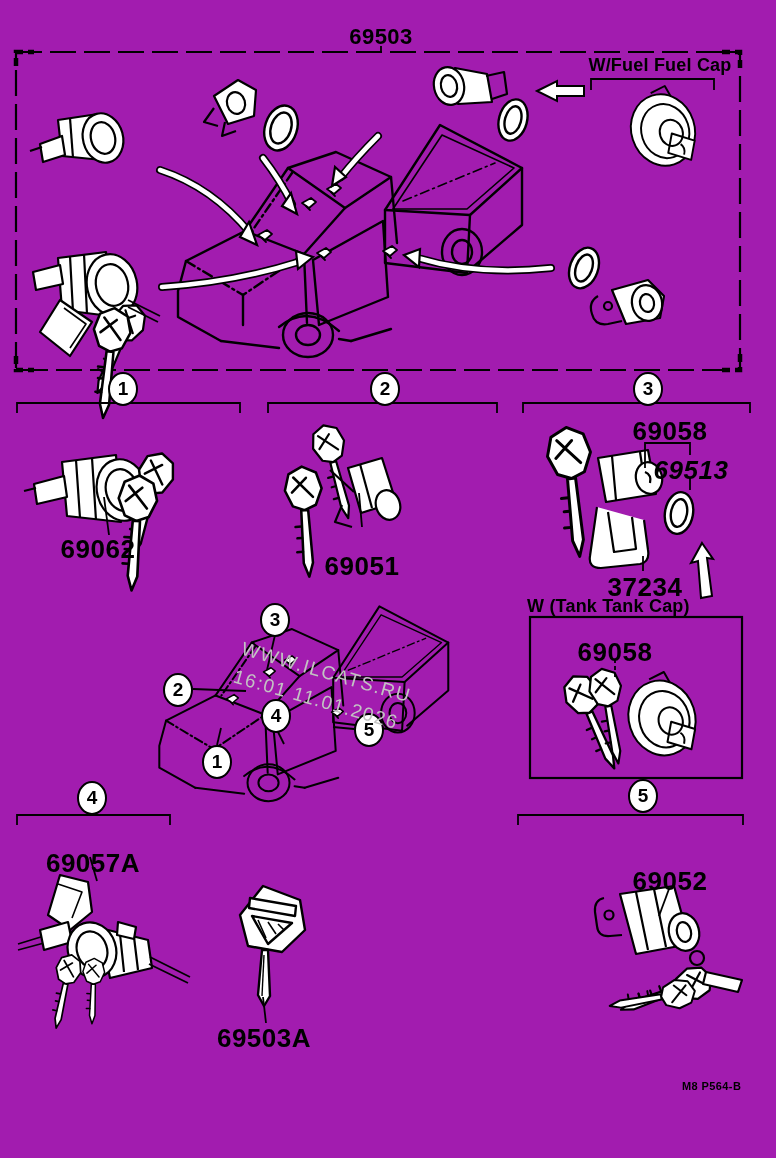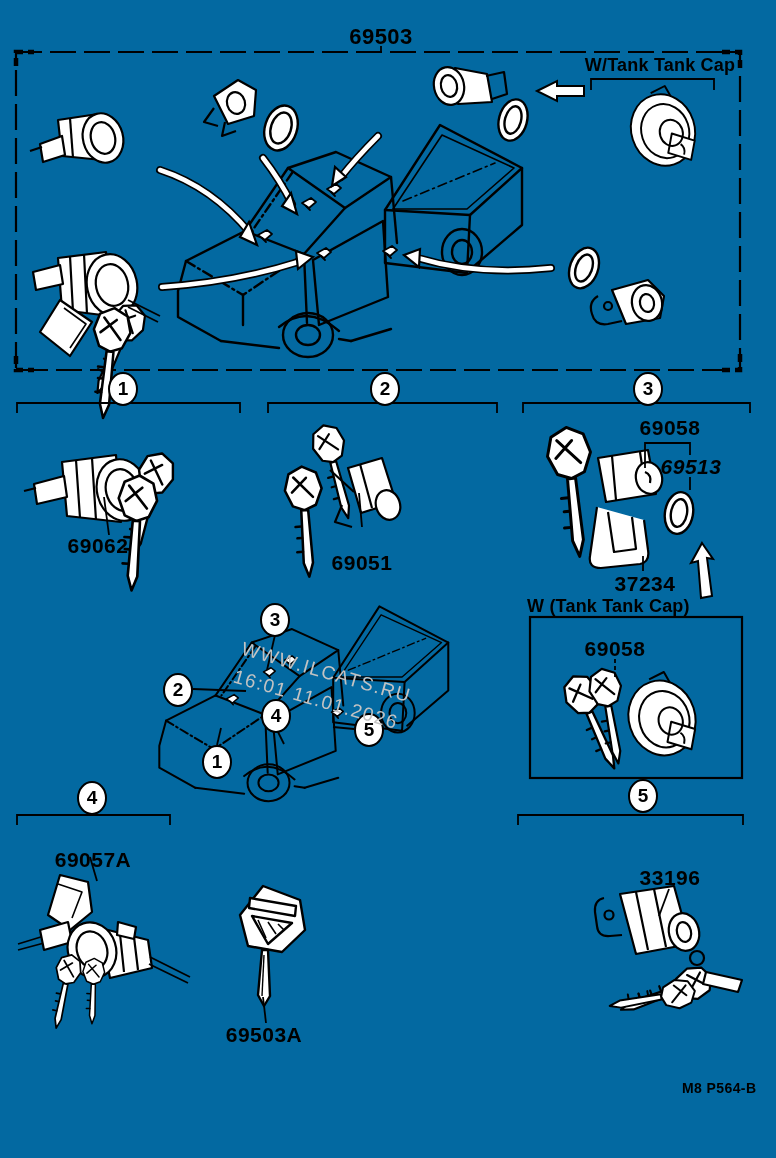--- a/index.html
+++ b/index.html
@@ -1,23 +1,23 @@
 <!DOCTYPE html>
 <html><head>
 <meta charset="utf-8">
 <style>
   html,body{margin:0;padding:0;background:#fff;}
-  .stage{position:relative;width:776px;height:1158px;background:#0369a1;overflow:hidden;
+  .stage{position:relative;width:776px;height:1158px;background:#a21caf;overflow:hidden;
          font-family:"Liberation Sans",sans-serif;}
   .art{position:absolute;left:0;top:0;}
   .lbl{position:absolute;font-weight:700;color:#000;text-align:center;white-space:nowrap;
        font-family:"Liberation Sans",sans-serif;letter-spacing:.5px;}
-  .pn{font-size:21px;}
+  .pn{font-size:26px;}
   .note{font-size:18px;letter-spacing:.2px;}
-  .code{font-size:14px;letter-spacing:.4px;}
+  .code{font-size:11px;letter-spacing:.4px;}
   .co{position:absolute;width:26px;height:30px;border:2.6px solid #000;border-radius:50%;
       background:#fff;display:flex;align-items:center;justify-content:center;
       font:700 19px "Liberation Sans",sans-serif;color:#000;}
   .wm{position:absolute;left:246px;top:634px;transform:rotate(16deg);transform-origin:left top;
       color:#c3c3c3;font-weight:400;font-size:19px;line-height:1.55;letter-spacing:1.5px;
       white-space:nowrap;}
 </style>
 </head>
 <body>
 
@@ -281,21 +281,21 @@
     <circle cx="697" cy="958" r="7" fill="none"></circle>
     <use href="#k" transform="translate(705,960) rotate(70)"></use>
     <use href="#k" transform="translate(692,975) rotate(80) scale(0.9)"></use>
     <path d="M706,972 L742,980 L738,992 L703,984 Z"></path>
   </g>
   <path d="M669,889 L659,916" stroke="#000" stroke-width="1.8"></path>
 </svg>
 
 <div class="lbl pn" style="left:338px;top:24px;width:86px;font-size:22px;">69503</div>
 
-<div class="lbl note" style="left:584px;top:55px;width:152px;">W/Tank Tank Cap</div>
+<div class="lbl note" style="left:584px;top:55px;width:152px;">W/Fuel Fuel Cap</div>
 
 <div class="co" style="left:108px;top:372px;">1</div>
 <div class="co" style="left:370px;top:372px;">2</div>
 <div class="co" style="left:633px;top:372px;">3</div>
 
 <div class="lbl pn" style="left:56px;top:534px;width:84px;">69062</div>
 <div class="lbl pn" style="left:320px;top:527px;width:84px;margin-top:24px;">69051</div>
 <div class="lbl pn" style="left:628px;top:416px;width:84px;">69058</div>
 <div class="lbl pn" style="left:649px;top:455px;width:84px;font-style:italic;">69513</div>
 <div class="lbl pn" style="left:603px;top:572px;width:84px;">37234</div>
@@ -306,21 +306,21 @@
 
 <div class="co" style="left:260px;top:603px;">3</div>
 <div class="co" style="left:163px;top:673px;">2</div>
 <div class="co" style="left:261px;top:699px;">4</div>
 <div class="co" style="left:202px;top:745px;">1</div>
 <div class="co" style="left:354px;top:713px;">5</div>
 
 <div class="co" style="left:77px;top:781px;">4</div>
 <div class="lbl pn" style="left:40px;top:848px;width:106px;">69057A</div>
 
-<div class="lbl pn" style="left:628px;top:866px;width:84px;">33196</div>
+<div class="lbl pn" style="left:628px;top:866px;width:84px;">69052</div>
 <div class="lbl pn" style="left:211px;top:1023px;width:106px;">69503A</div>
 
 <div class="lbl code" style="left:682px;top:1080px;text-align:left;">M8 P564-B</div>
 
 <div class="wm">
   <div>WWW.ILCATS.RU</div>
   <div>16:01 11.01.2026</div>
 </div>
 
 </div>

